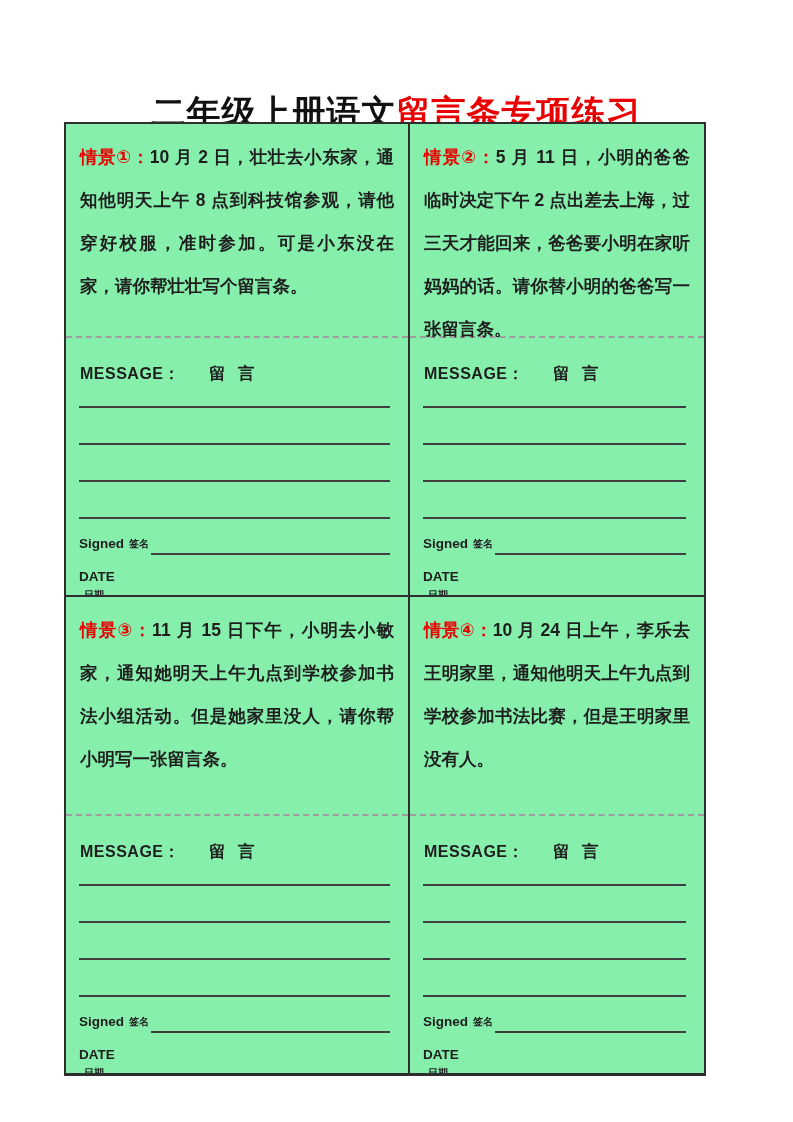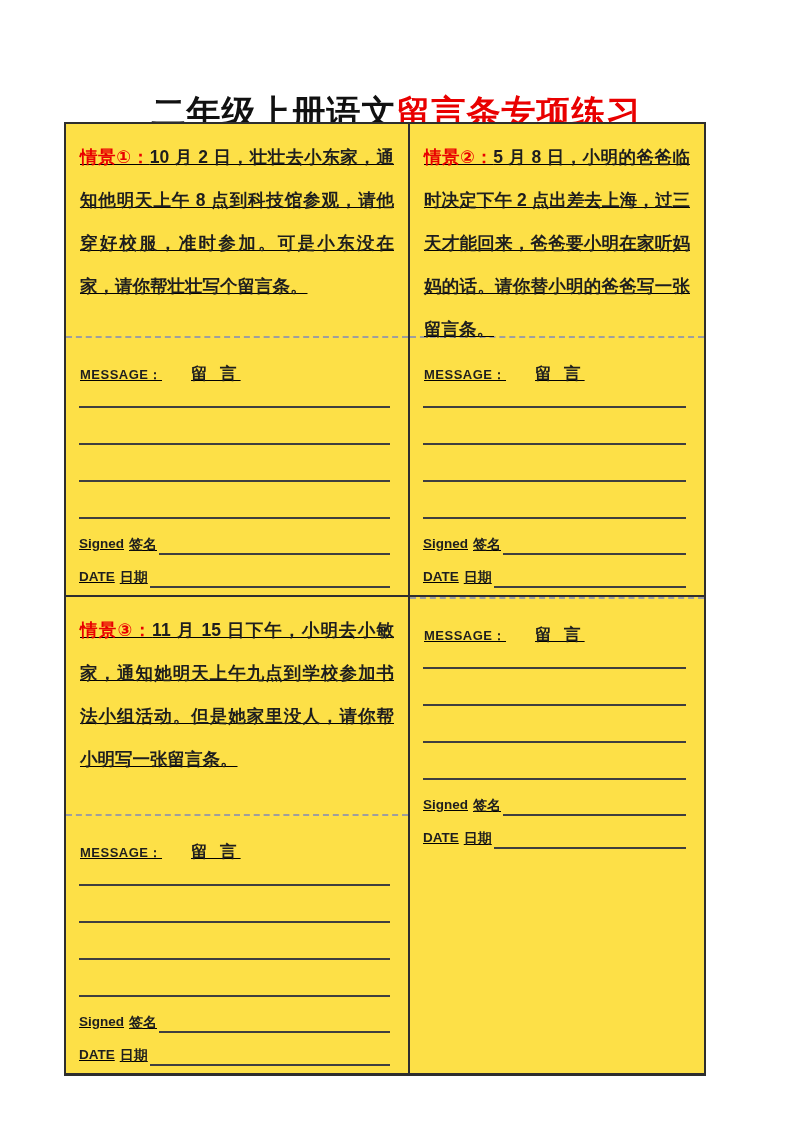--- a/index.html
+++ b/index.html
@@ -40,22 +40,21 @@
     left: 64px;
     top: 122px;
     width: 642px;
     height: 954px;
     border: 2px solid #2e2e2e;
     border-bottom-width: 3px;
     box-sizing: border-box;
     display: grid;
     grid-template-columns: 344px 1fr;
     grid-template-rows: 473px 1fr;
-    background: #fde047;
-    text-decoration: underline;
+    background: #86efac;
   }
   .cell { box-sizing: border-box; overflow: hidden; }
   .cell.bR { border-right: 2px solid #2e2e2e; }
   .cell.bB { border-bottom: 2px solid #2e2e2e; }
 
   
   .scn {
     box-sizing: border-box;
     height: 212px;
     padding: 12px 14px 0 14px;
@@ -74,42 +73,42 @@
   }
 
   .msg {
     margin: 24px 14px 0 14px;
     height: 22px;
     line-height: 22px;
     font-weight: 700;
     color: #1e1e1e;
     white-space: nowrap;
   }
-  .msg .men { font-size: 13px; letter-spacing: 0.5px; margin-top: 39px; }
+  .msg .men { font-size: 16px; letter-spacing: 0.5px; margin-top: 39px; }
   .msg .mcn { font-size: 16.5px; margin-left: 29px; letter-spacing: 4px; }
 
   .linebox { margin: 0 18px 0 13px; }
   .write-line {
     height: 35px;
     border-bottom: 2px solid #3f3f3f;
   }
   .write-line.first { height: 22px; }
 
   .sigrow {
     display: flex;
     align-items: flex-start;
     margin: 16px 18px 0 13px;
     height: 22px;
     font-weight: 700;
     color: #1e1e1e;
     white-space: nowrap;
   }
-  .sigrow.daterow { margin-top: 11px; }
+  .sigrow.daterow { margin-top: 11px; flex-direction: column; }
   .sigrow .en { font-size: 13.5px; line-height: 18px; }
-  .sigrow .cn { font-size: 14px; line-height: 18px; margin-left: 5px; }
+  .sigrow .cn { font-size: 10px; line-height: 18px; margin-left: 5px; }
   .sigrow .fill {
     flex: 1;
     border-bottom: 2px solid #3f3f3f;
     margin-left: 2px;
     height: 18px;
   }
 </style>
 </head>
 <body>
 
@@ -135,21 +134,21 @@
           <span class="fill"></span>
         </div>
       <div class="sigrow daterow">
           <span class="en">DATE</span>
           <span class="cn">日期</span>
           <span class="fill"></span>
         </div>
     </div>
 
     <div class="cell bB">
-      <div class="scn"><span class="lbl">情景②：</span><span>5 月 8 日，小明的爸爸临时决定下午 2 点出差去上海，过三天才能回来，爸爸要小明在家听妈妈的话。请你替小明的爸爸写一张留言条。</span></div>
+      <div class="scn"><span class="lbl">情景②：</span><span>5 月 11 日，小明的爸爸临时决定下午 2 点出差去上海，过三天才能回来，爸爸要小明在家听妈妈的话。请你替小明的爸爸写一张留言条。</span></div>
       <div class="dashed"></div>
       <div class="msg"><span class="men">MESSAGE：</span><span class="mcn">留 言</span></div>
       <div class="linebox">
         <div class="write-line first"></div>
         <div class="write-line"></div>
         <div class="write-line"></div>
         <div class="write-line"></div>
       </div>
       <div class="sigrow">
           <span class="en">Signed</span>
@@ -179,20 +178,21 @@
           <span class="fill"></span>
         </div>
       <div class="sigrow daterow">
           <span class="en">DATE</span>
           <span class="cn">日期</span>
           <span class="fill"></span>
         </div>
     </div>
 
     <div class="cell">
+      <div class="scn tall"><span class="lbl">情景④：</span><span>10 月 24 日上午，李乐去王明家里，通知他明天上午九点到学校参加书法比赛，但是王明家里没有人。</span></div>
       <div class="dashed"></div>
       <div class="msg"><span class="men">MESSAGE：</span><span class="mcn">留 言</span></div>
       <div class="linebox">
         <div class="write-line first"></div>
         <div class="write-line"></div>
         <div class="write-line"></div>
         <div class="write-line"></div>
       </div>
       <div class="sigrow">
           <span class="en">Signed</span>

